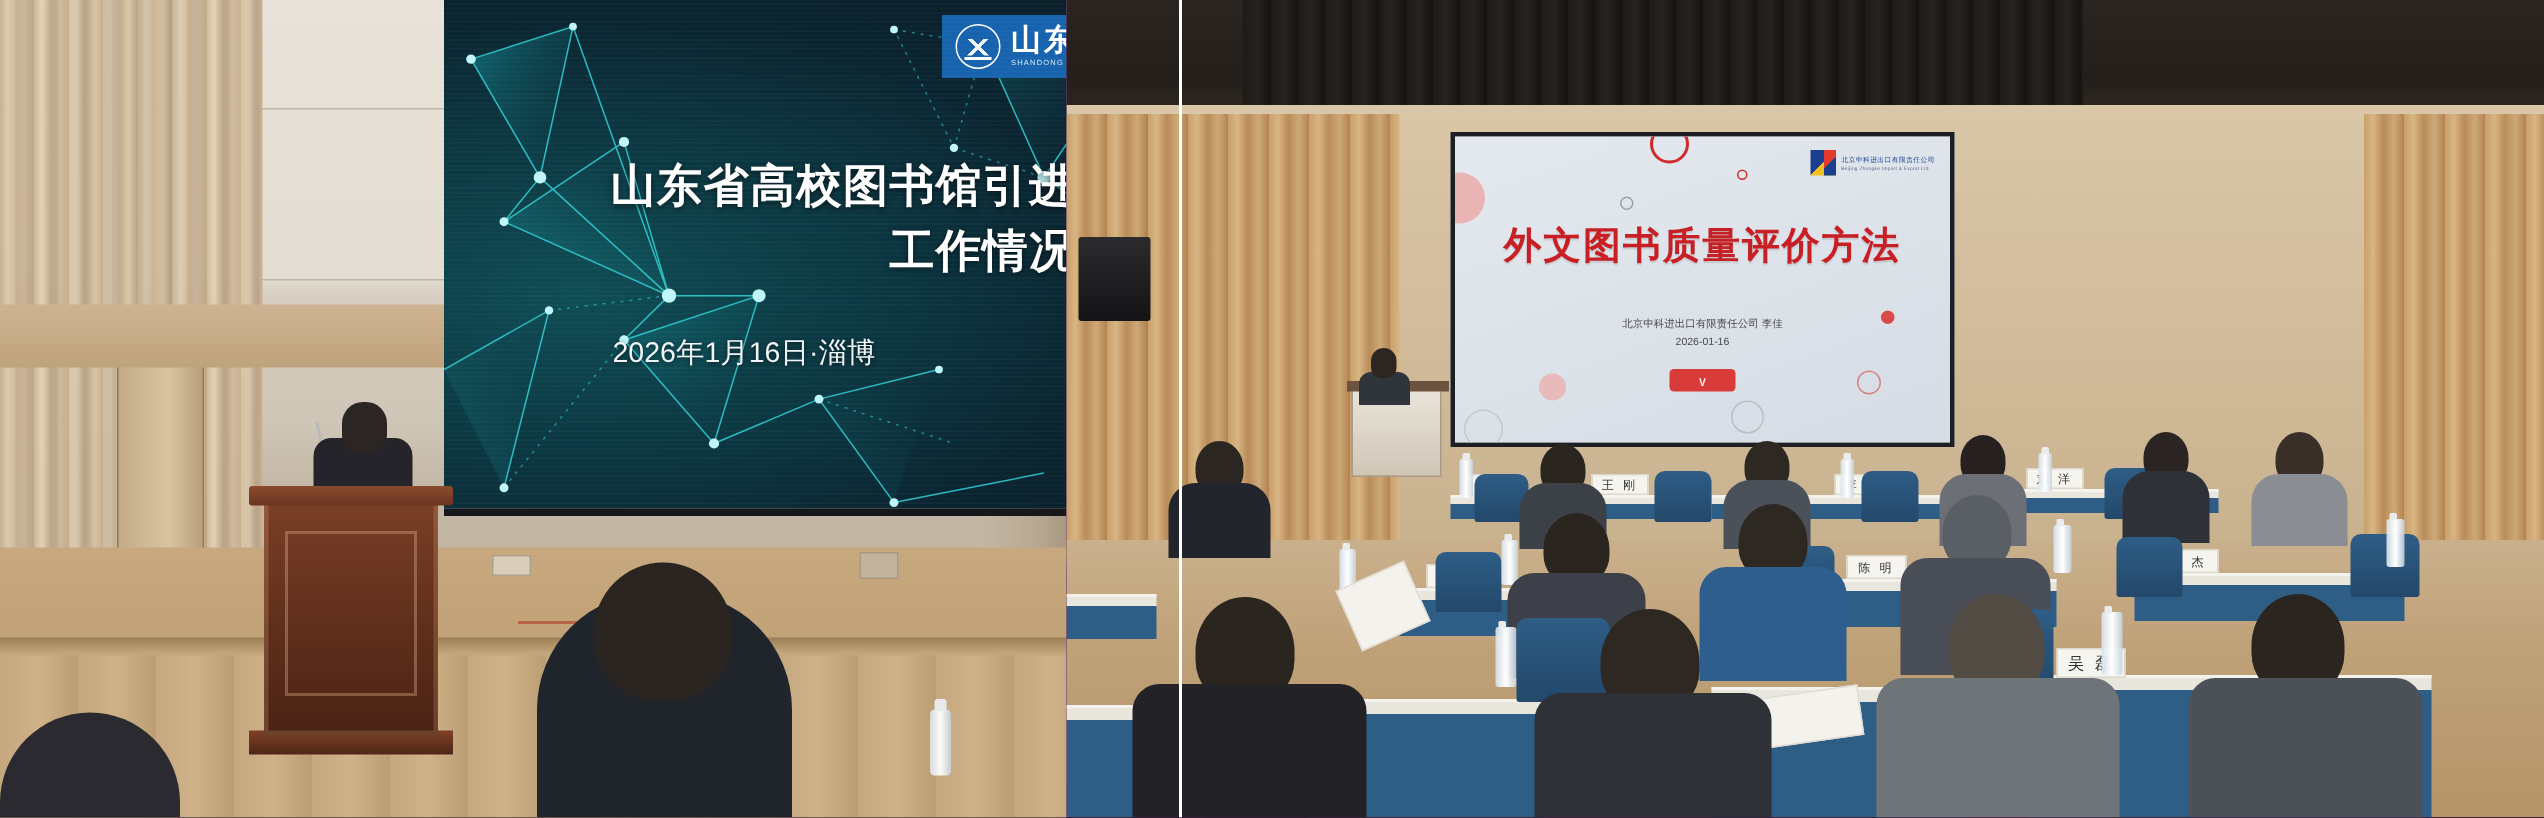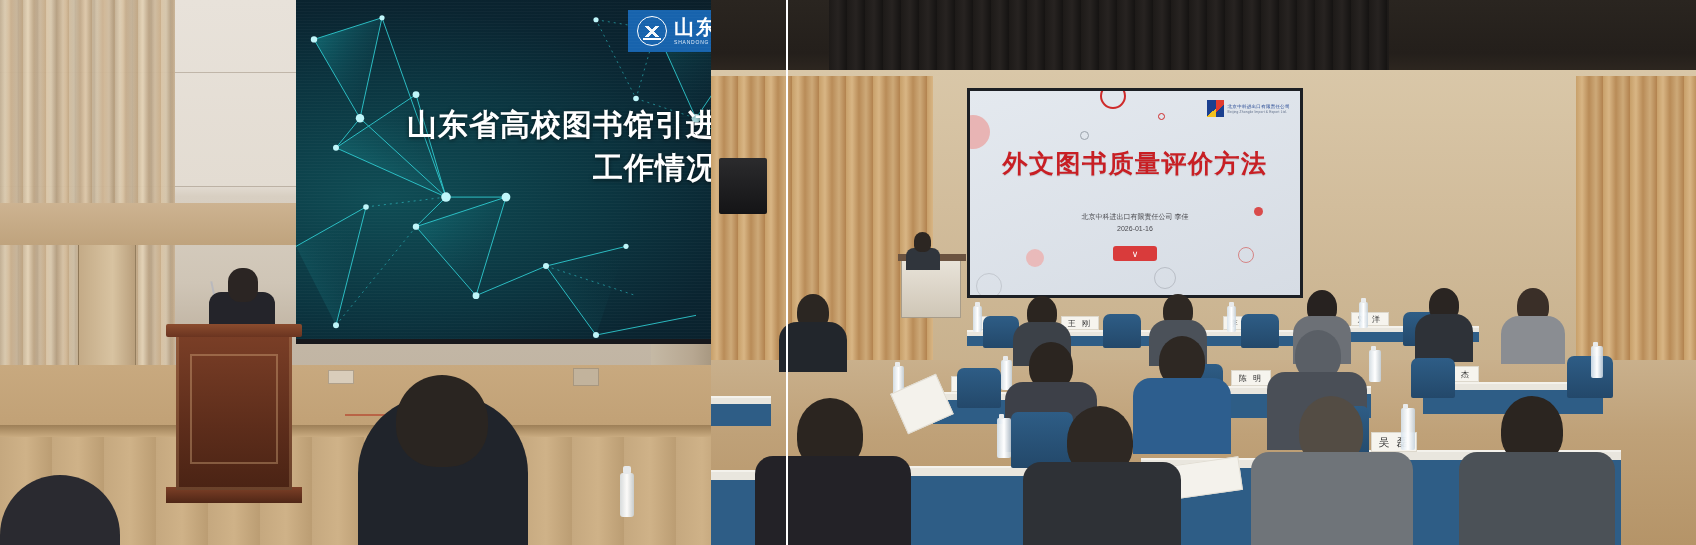--- a/index.html
+++ b/index.html
@@ -422,20 +422,21 @@
         </div>
       </div>
 
       <div class="slide-title-l">
         <span>山东省高校图书馆引进外文数字资源集团</span>
         <span class="ln2">工作情况汇报</span>
       </div>
     </div>
 
     <div class="slide-sub-l">
+      <div>2026年1月16日·淄博</div>
     </div>
 
     <div class="mic-l"></div>
     <div class="person-body-l"></div>
     <div class="person-face-l"></div>
     <div class="person-head-l"></div>
     <div class="podium-base-l"></div>
     <div class="podium-l"></div>
 
     <div class="aud-l0"></div>

